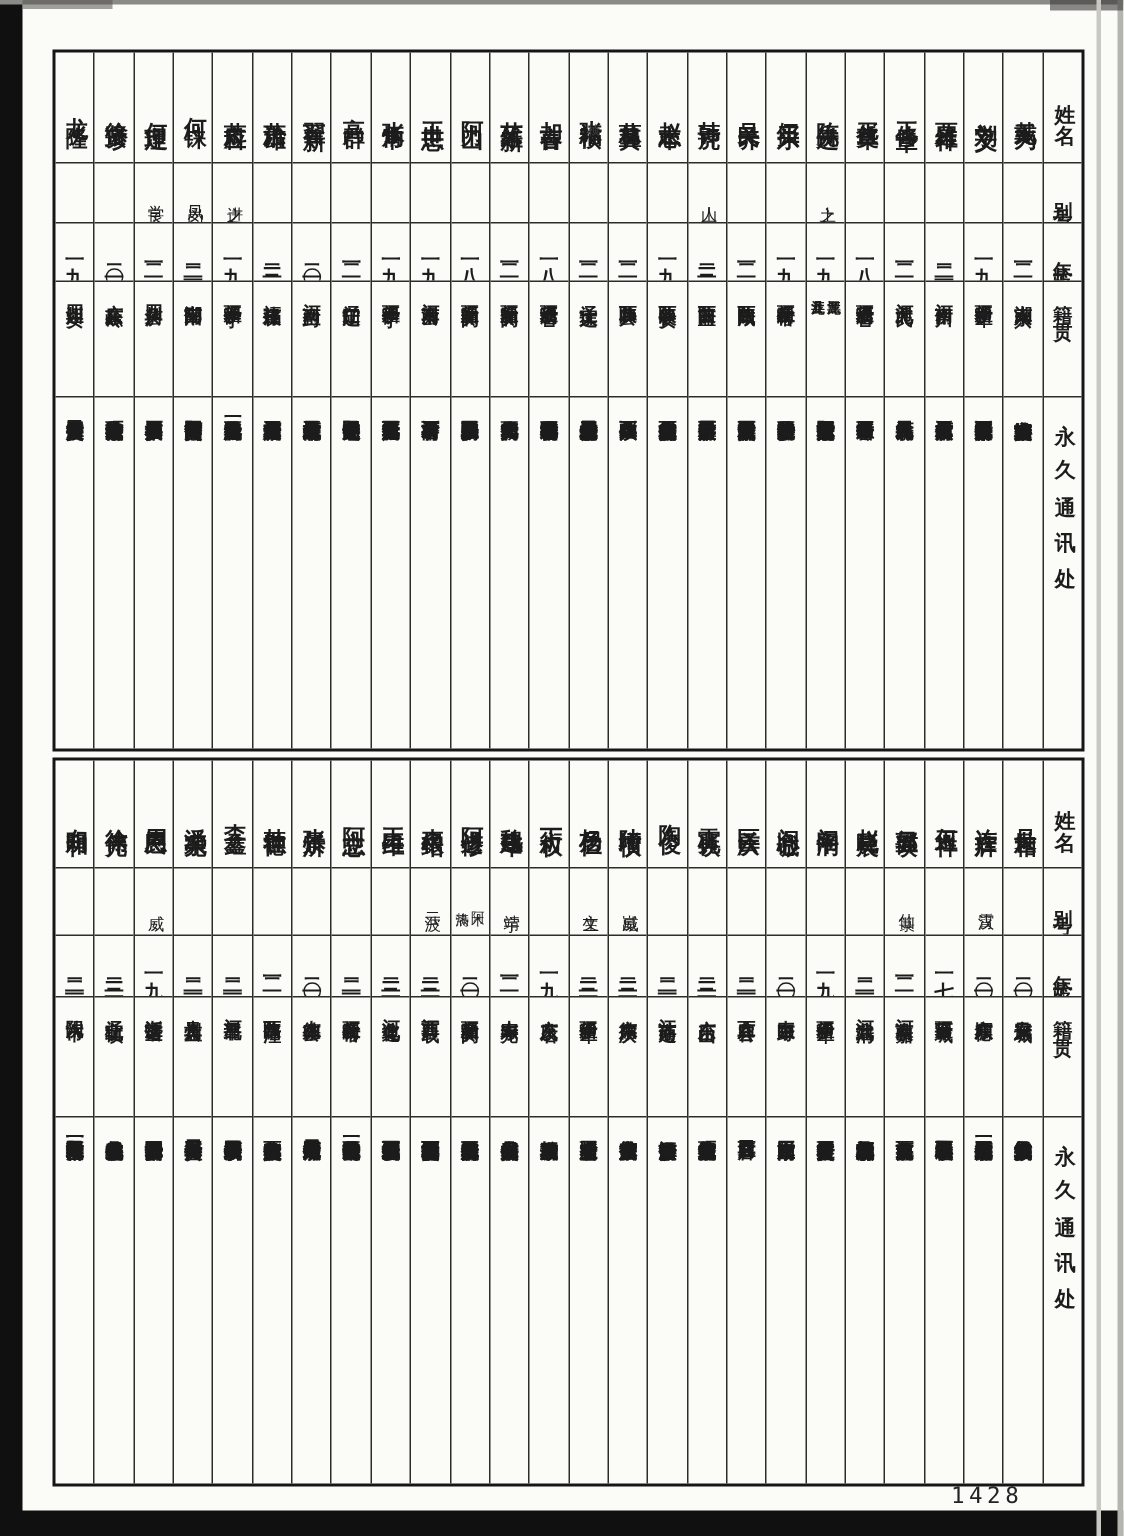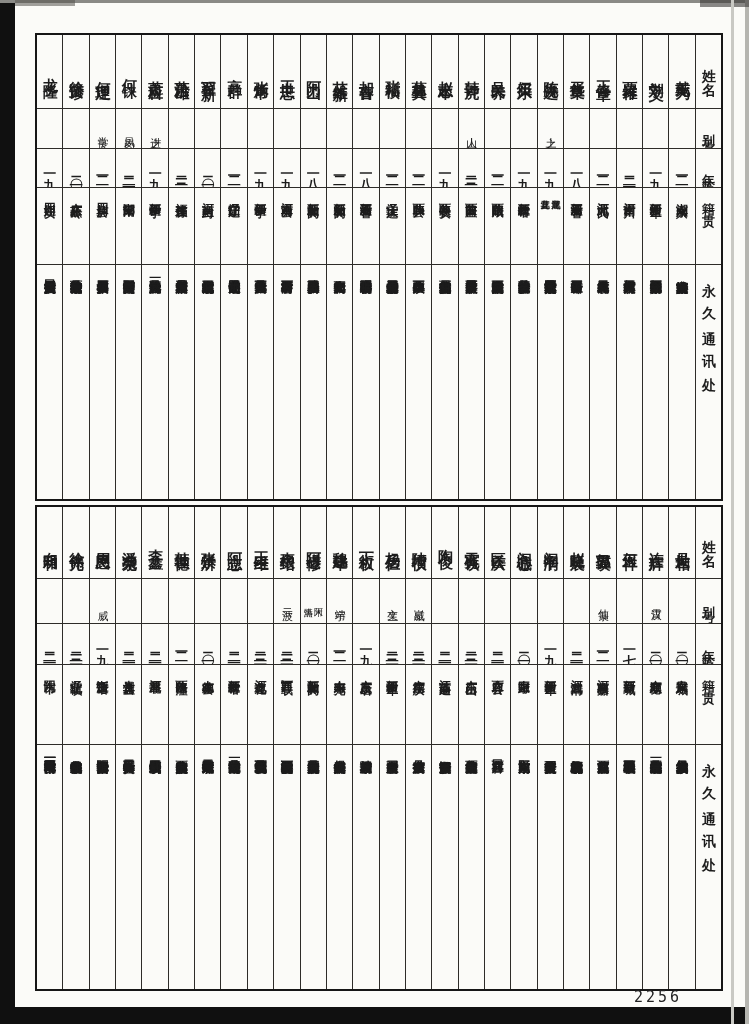--- a/index.html
+++ b/index.html
@@ -963,14 +963,14 @@
         </div>
         <div class="cell origin-cell rule" style="height: 80px; flex: 0 0 auto;">
           <span class="vtext">沈阳市</span>
         </div>
         <div class="cell addr-cell" style="flex: 1 1 auto;">
           <span class="vtext">沈阳市南市区政善里一弄一一号</span>
         </div>
       </div>
     </div>
 
-  <div id="page-number">2256</div>
+  <div id="page-number">1428</div>
 </div>
 
 </body></html>

